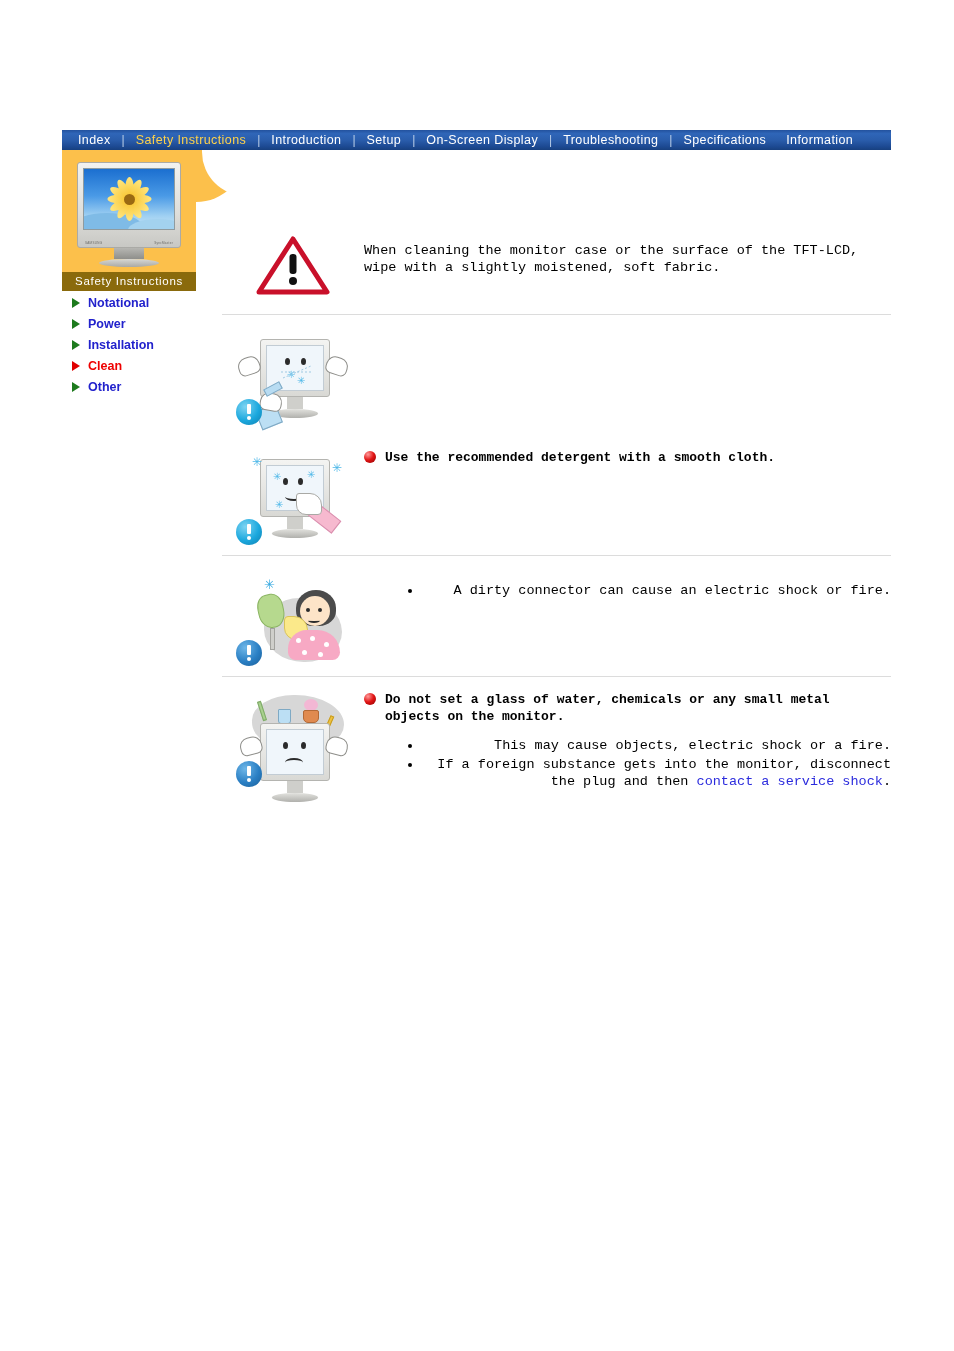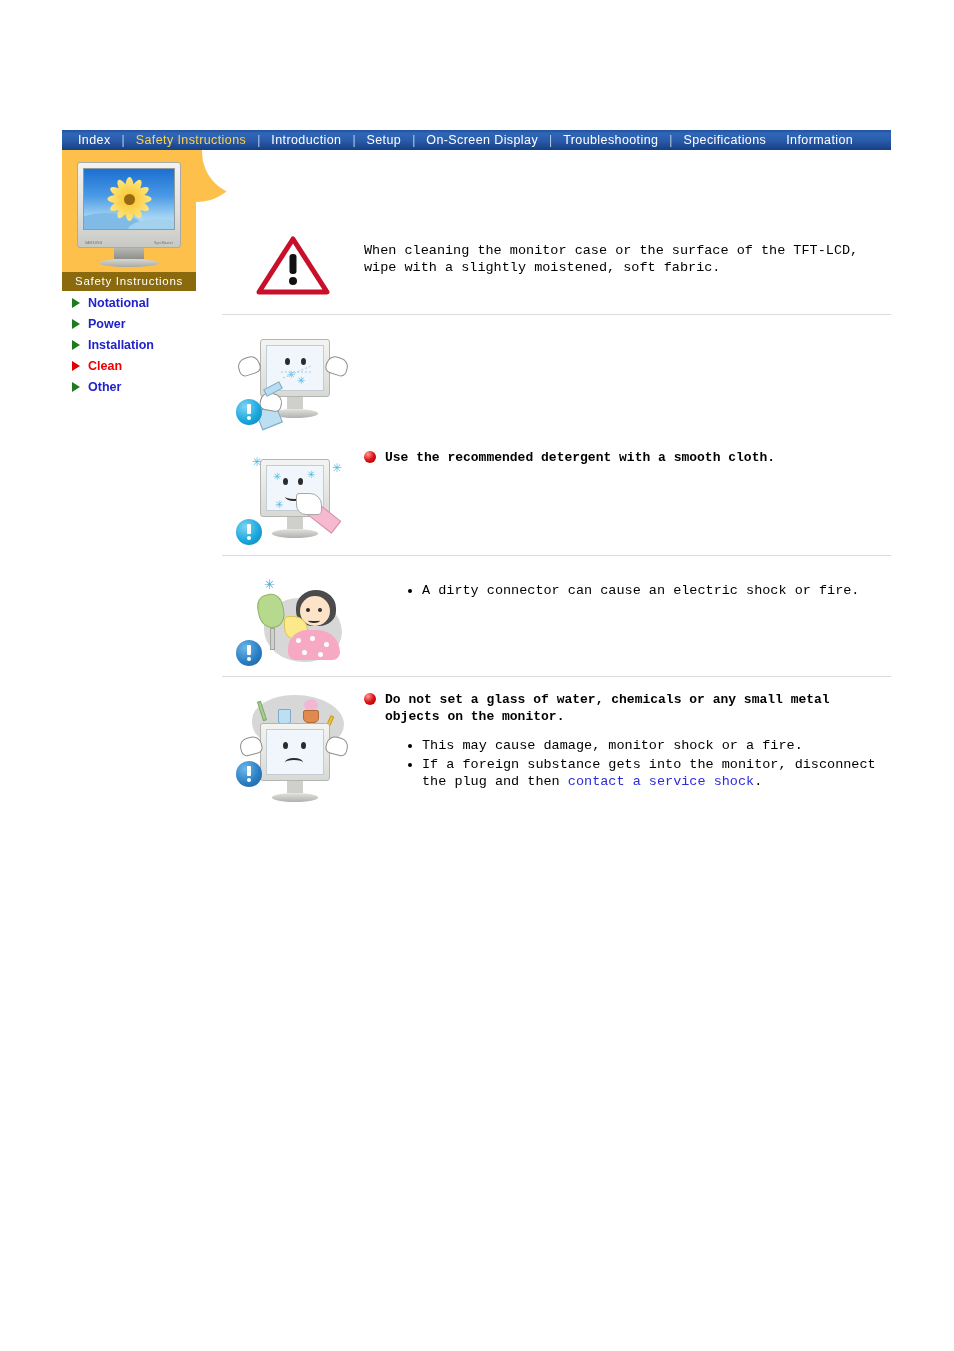--- a/index.html
+++ b/index.html
@@ -250,20 +250,21 @@
     width: 12px; height: 12px;
     flex: 0 0 12px;
     margin: 2px 9px 0 0;
     border-radius: 50%;
     background: radial-gradient(circle at 33% 28%, #ff9a9a 0%, #e11414 48%, #8c0000 100%);
   }
   .instr-list {
     margin: 12px 0 0 0;
     padding: 0 0 0 44px;
     list-style: none;
+    text-align: right;
   }
   .instr-list li {
     font-size: 13.5px;
     color: #000000;
     line-height: 17.5px;
     position: relative;
     padding-left: 14px;
     margin-bottom: 1px;
   }
   .instr-list li::before {
@@ -691,19 +692,19 @@
         <div class="hand" style="left:6px; top:44px; transform:rotate(-14deg);"></div>
         <div class="hand" style="left:92px; top:44px; transform:rotate(14deg);"></div>
       </div>
     </div>
     <div class="text-cell">
       <div class="instr-head">
         <span class="ball"></span>
         <span>Do not set a glass of water, chemicals or any small metal objects on the monitor.</span>
       </div>
       <ul class="instr-list">
-        <li>This may cause damage, monitor shock or a fire.</li>
+        <li>This may cause objects, electric shock or a fire.</li>
         <li><span>If a foreign substance gets into the monitor, disconnect the plug and then </span><a class="inline-link" href="#">contact a service shock</a><span>.</span></li>
       </ul>
     </div>
   </div>
 
 </div>
 
 </body></html>

